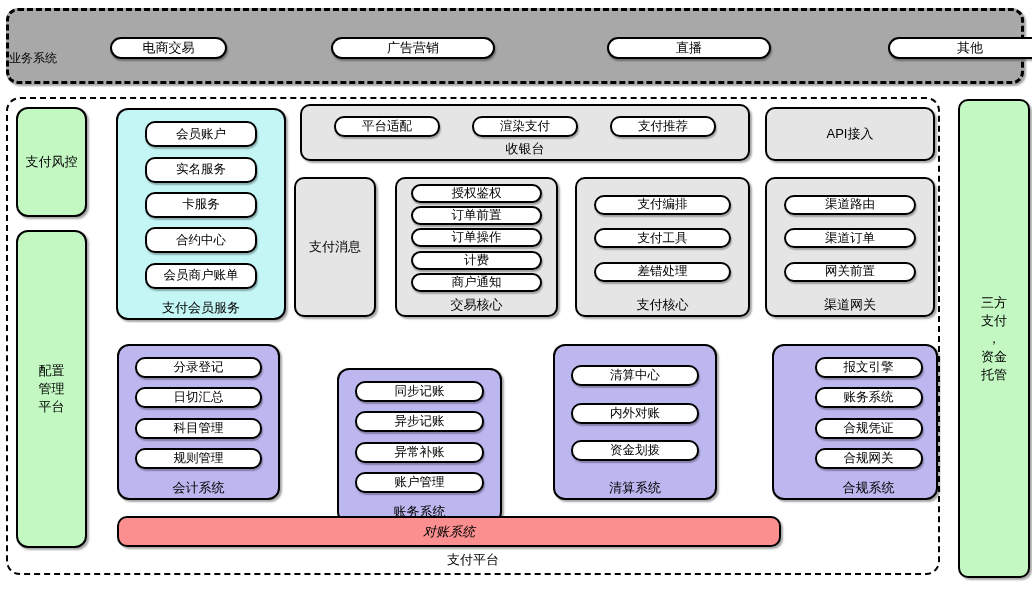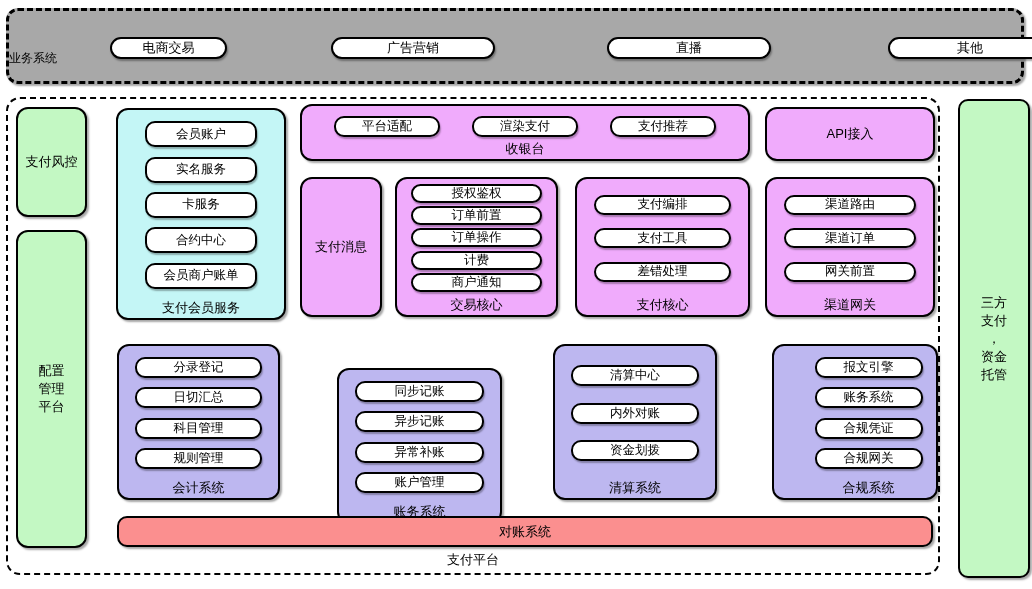--- a/index.html
+++ b/index.html
@@ -22,21 +22,21 @@
     align-items:center;width:100%;box-sizing:border-box;padding:2px 0;}
   .g .pillrow{flex:1;display:flex;flex-direction:row;justify-content:space-evenly;
     align-items:center;width:100%;box-sizing:border-box;padding-top:6px;}
   .g .pill2{background:#fff;border:2px solid #000;border-radius:10px;display:flex;
     align-items:center;justify-content:center;font-size:12.5px;height:20px;width:80%;
     box-sizing:border-box;box-shadow:1px 2px 1.5px rgba(0,0,0,0.3);}
   .g .glabel{text-align:center;font-size:13px;padding-bottom:3px;line-height:15px;}
   .g.center{align-items:center;justify-content:center;}
   .g-green{background:#c3f8c3;}
   .g-cyan{background:#c4f6f6;}
-  .g-pink{background:#f0abfc;}
+  .g-pink{background:#e5e5e5;border-radius:10px;}
   .g-purple{background:#bdb7f0;}
   .g-red{background:#fb8f8f;}
   .g-cyan .pill2{height:26px;width:67%;}
   .g-trade .pill2{height:19px;width:83%;}
   .g-purple .pill2{height:21px;}
   .g-cashier .pill2{height:21px;width:106px;}
   .preline{white-space:pre-line;text-align:center;font-size:13px;line-height:18px;}
 </style>
 </head>
 <body>
@@ -80,21 +80,21 @@
       <div class="pill2">渲染支付</div>
       <div class="pill2">支付推荐</div>
     </div>
     <div class="glabel">收银台</div>
   </div>
 
   <div class="g g-pink center" style="left:765px;top:107px;width:170px;height:54px;">
     <div class="preline">API接入</div>
   </div>
 
-  <div class="g g-pink center" style="left:300px;top:177px;width:82px;height:140px;">
+  <div class="g g-pink center" style="left:294px;top:177px;width:82px;height:140px;">
     <div class="preline">支付消息</div>
   </div>
 
   <div class="g g-pink g-trade" style="left:395px;top:177px;width:163px;height:140px;">
     <div class="pillcol">
       <div class="pill2">授权鉴权</div>
       <div class="pill2">订单前置</div>
       <div class="pill2">订单操作</div>
       <div class="pill2">计费</div>
       <div class="pill2">商户通知</div>
@@ -152,21 +152,21 @@
   <div class="g g-purple" style="left:772px;top:344px;width:166px;height:156px;padding-left:27px;">
     <div class="pillcol">
       <div class="pill2">报文引擎</div>
       <div class="pill2">账务系统</div>
       <div class="pill2">合规凭证</div>
       <div class="pill2">合规网关</div>
     </div>
     <div class="glabel">合规系统</div>
   </div>
 
-  <div class="g g-red center" style="left:117px;top:516px;width:816px;height:31px;border-radius:10px;">
+  <div class="g g-red center" style="left:117px;top:516px;width:664px;height:31px;border-radius:10px;font-style:italic;">
     <div class="preline">对账系统</div>
   </div>
 
   <div class="g g-green center" style="left:958px;top:99px;width:72px;height:479px;border-radius:10px;">
     <div class="preline">三方
 支付
 ，
 资金
 托管</div>
   </div>

